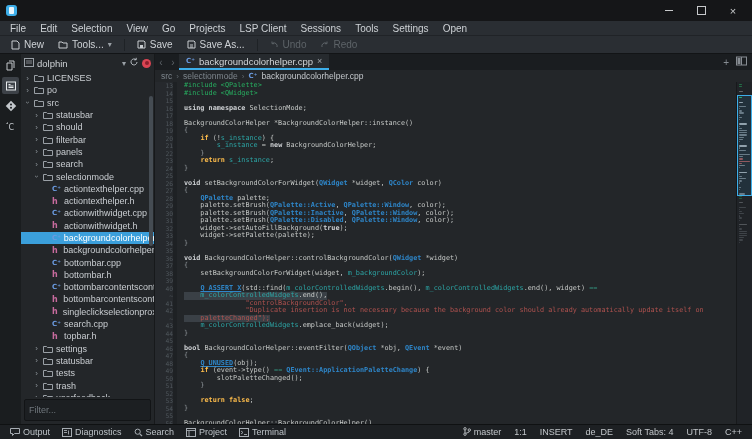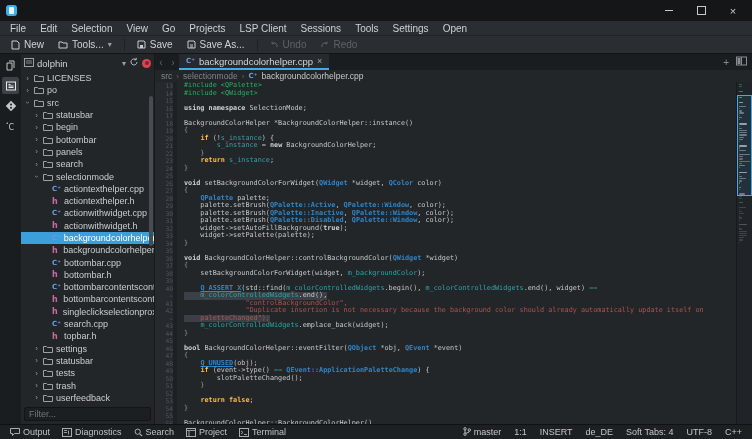--- a/index.html
+++ b/index.html
@@ -46,21 +46,21 @@
   .tree{flex:1 1 auto;overflow:hidden;font-size:9px;position:relative;}
   .trow{height:12.3px;display:flex;align-items:center;gap:3px;white-space:nowrap;color:#c9cdd1;}
   .trow.selected{background:#3b9fdb;color:#ffffff;}
   .chev{width:7px;font-size:8px;color:#8d949a;text-align:center;flex:0 0 auto;line-height:7px;}
   .chev.open{transform:rotate(90deg);}
   .ficon{flex:0 0 auto;display:flex;align-items:center;justify-content:center;}
   .fic-cpp{font-size:7px;font-weight:bold;color:#6b9be0;font-family:"DejaVu Sans",sans-serif;width:9px;}
   .fic-h{font-size:8px;font-weight:bold;color:#c86b9e;font-family:"DejaVu Sans",sans-serif;width:9px;}
   .tlabel{overflow:hidden;text-overflow:clip;}
   .treescroll{position:absolute;right:1px;top:24px;width:4px;height:150px;background:#454c53;border-radius:2px;}
-  .filterbox{flex:0 0 auto;margin:2px 3px 3px 3px;height:14px;background:#1c1f22;border:1px solid #121416;border-radius:2px;
+  .filterbox{flex:0 0 auto;margin:2px 3px 3px 3px;height:22px;background:#1c1f22;border:1px solid #121416;border-radius:2px;
              color:#6f767c;font-size:9px;display:flex;align-items:center;padding:0 4px;}
 
   
   .editorzone{flex:1 1 auto;display:flex;flex-direction:column;min-width:0;min-height:0;background:#232629;}
   .tabbar{height:16px;background:#1a1d20;display:flex;align-items:stretch;flex:0 0 auto;font-size:9.5px;}
   .navarr{width:12px;display:flex;align-items:center;justify-content:center;color:#5c6267;font-size:10px;}
   .tab{display:flex;align-items:center;gap:4px;padding:0 7px;background:#262a2e;border-bottom:2px solid #3daee9;color:#d2d5d8;}
   .tabclose{color:#9aa0a5;font-size:9px;}
   .tabbar-right{margin-left:auto;display:flex;align-items:center;gap:7px;padding-right:5px;color:#878d93;}
   .breadcrumb{height:12px;display:flex;align-items:center;gap:4px;padding:0 6px;font-size:8.5px;color:#7d858c;flex:0 0 auto;background:#232629;}
@@ -262,30 +262,30 @@
             </span>
             <span class="tlabel">statusbar</span>
           </div>
           <div class="trow" style="padding-left: 12px;">
             <span class="chev">›</span>
             <span class="ficon">
               <svg width="10" height="8" viewBox="0 0 10 8">
                 <path d="M0.5 1.5h3l1 1h5v5h-9z" fill="none" stroke="#9aa0a6" stroke-width="1"></path>
               </svg>
             </span>
-            <span class="tlabel">begin</span>
-          </div>
-          <div class="trow" style="padding-left: 12px;">
-            <span class="chev">›</span>
-            <span class="ficon">
-              <svg width="10" height="8" viewBox="0 0 10 8">
-                <path d="M0.5 1.5h3l1 1h5v5h-9z" fill="none" stroke="#9aa0a6" stroke-width="1"></path>
-              </svg>
-            </span>
-            <span class="tlabel">bottombar</span>
+            <span class="tlabel">should</span>
+          </div>
+          <div class="trow" style="padding-left: 12px;">
+            <span class="chev">›</span>
+            <span class="ficon">
+              <svg width="10" height="8" viewBox="0 0 10 8">
+                <path d="M0.5 1.5h3l1 1h5v5h-9z" fill="none" stroke="#9aa0a6" stroke-width="1"></path>
+              </svg>
+            </span>
+            <span class="tlabel">filterbar</span>
           </div>
           <div class="trow" style="padding-left: 12px;">
             <span class="chev">›</span>
             <span class="ficon">
               <svg width="10" height="8" viewBox="0 0 10 8">
                 <path d="M0.5 1.5h3l1 1h5v5h-9z" fill="none" stroke="#9aa0a6" stroke-width="1"></path>
               </svg>
             </span>
             <span class="tlabel">panels</span>
           </div>

